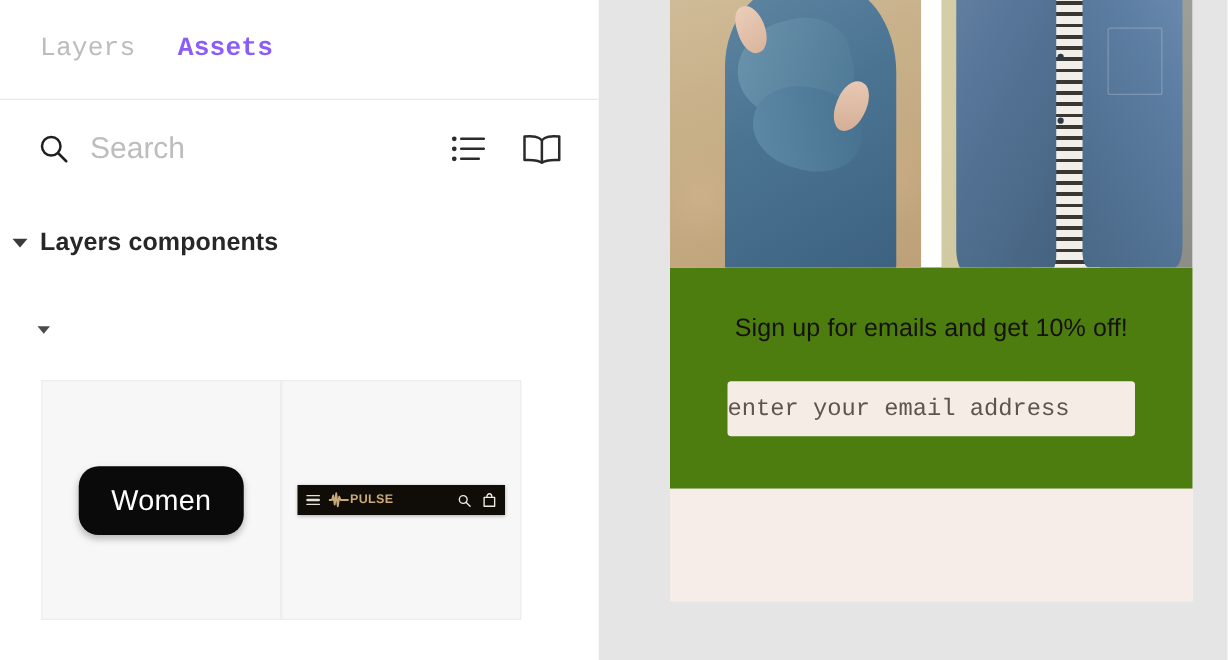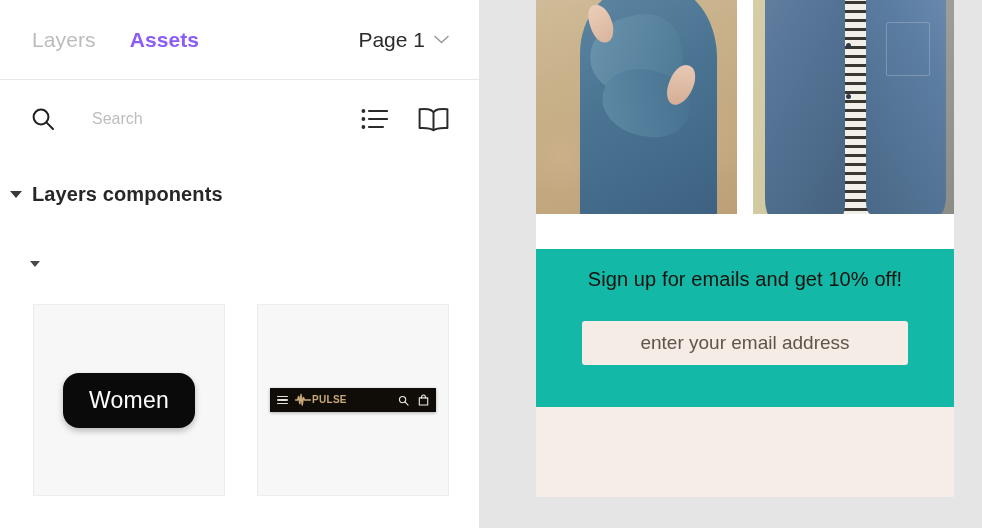--- a/index.html
+++ b/index.html
@@ -23,20 +23,21 @@
   .panel-header {
     height: 80px;
     display: flex; align-items: center;
     padding: 0 30px 0 32px;
     border-bottom: 1px solid #e8e8e8;
   }
   .tabs { display: flex; align-items: baseline; gap: 34px; }
   .tab {
     font-size: 21px; letter-spacing: .1px; cursor: pointer;
     line-height: 1;
+    font-family: Liberation Mono, monospace;
   }
   .tab.inactive { color: #bcbcbc; font-weight: 400; }
   .tab.active { color: #8b5cf6; font-weight: 700; }
   .page-select {
     margin-left: auto;
     display: flex; align-items: center; gap: 9px;
     cursor: pointer;
   }
   .page-select-label { font-size: 21px; color: #2b2b2b; }
   .chev { display:block; }
@@ -44,22 +45,22 @@
   
   .search-row {
     height: 78px;
     display: flex; align-items: center;
     padding: 0 30px 0 30px;
   }
   .search-icon { flex: 0 0 auto; margin-right: 16px; display:block; }
   .search-input {
     border: none; outline: none; background: transparent;
     font-family: "Liberation Sans", sans-serif;
-    font-size: 16px; color: #2b2b2b;
-    width: 230px; height: 30px; margin-left: 20px;
+    font-size: 24px; color: #2b2b2b;
+    width: 230px; height: 30px;
   }
   .search-input::placeholder { color: #bdbdbd; }
   .hdr-actions { margin-left: auto; display: flex; align-items: center; gap: 30px; }
   .hdr-btn { cursor: pointer; display: block; }
 
   
   .tree { padding: 0 0 0 0; }
   .tree-row {
     display: flex; align-items: center;
     cursor: pointer;
@@ -76,21 +77,21 @@
   }
   .caret.sm {
     border-left-width: 5.5px; border-right-width: 5.5px; border-top-width: 6.5px;
     border-top-color: #4a4a4a;
   }
   .tree-label-strong { font-size: 20px; font-weight: 700; color: #272727; letter-spacing:.1px; }
   .tree-label { font-size: 20px; font-weight: 400; color: #2e2e2e; letter-spacing:.1px; }
 
   
   .thumb-grid {
-    display: flex; gap: 32px;
+    display: flex; 
     padding: 18px 0 0 33px;
   }
   .thumb {
     width: 192px; height: 192px;
     background: #f7f7f7;
     border: 1px solid #ededed;
     display: flex; align-items: center; justify-content: center;
     cursor: pointer;
     position: relative;
   }
@@ -223,37 +224,35 @@
   .m-pocket {
     position:absolute; left:66%; top:36%; width:22%; height:18%;
     border: 1px solid rgba(255,255,255,.22);
     border-radius: 2px;
   }
 
   .cat-label-row { position:absolute; left:0; right:0; bottom:-26px; }
 
   
   .signup {
-    background: #14b8a6;
-    padding: 19px 0 42px;
+    background: #4d7c0f;
+    padding: 38px 0 42px;
     text-align: center;
-    margin-top: 35px;
   }
   .signup-heading {
     font-size: 20px; color: #15110e; letter-spacing:.1px;
   }
   .email-input {
     display:block;
     margin: 30px auto 0;
     width: 326px; height: 44px;
     background: #f5ece6;
     border: none; outline: none;
     border-radius: 3px;
-    text-align: center;
-    font-family: Liberation Sans, sans-serif;
+    font-family: Liberation Mono, monospace;
     font-size: 19px;
     color: #3a332e;
   }
   .email-input::placeholder { color: #5e544c; }
   .signup-btn {
     display:block;
     margin: 29px auto 0;
     background: #0a0a0a; color: #ffffff;
     border: none; border-radius: 14px;
     padding: 14px 30px;
@@ -268,26 +267,20 @@
 <body>
 
 <div class="app">
 
   <aside class="panel">
 
     <div class="panel-header">
       <div class="tabs">
         <span class="tab inactive">Layers</span>
         <span class="tab active">Assets</span>
-      </div>
-      <div class="page-select">
-        <span class="page-select-label">Page 1</span>
-        <svg class="chev" width="15" height="9" viewBox="0 0 15 9">
-          <path d="M1 1.5 L7.5 7.5 L14 1.5" fill="none" stroke="#9a9a9a" stroke-width="1.6" stroke-linecap="round" stroke-linejoin="round"></path>
-        </svg>
       </div>
     </div>
 
     <div class="search-row">
       <svg class="search-icon" width="26" height="26" viewBox="0 0 26 26">
         <circle cx="11" cy="11" r="7.4" fill="none" stroke="#1f1f1f" stroke-width="2"></circle>
         <line x1="16.4" y1="16.4" x2="23" y2="23" stroke="#1f1f1f" stroke-width="2" stroke-linecap="round"></line>
       </svg>
       <input class="search-input" type="text" placeholder="Search" style="">
       <div class="hdr-actions">

